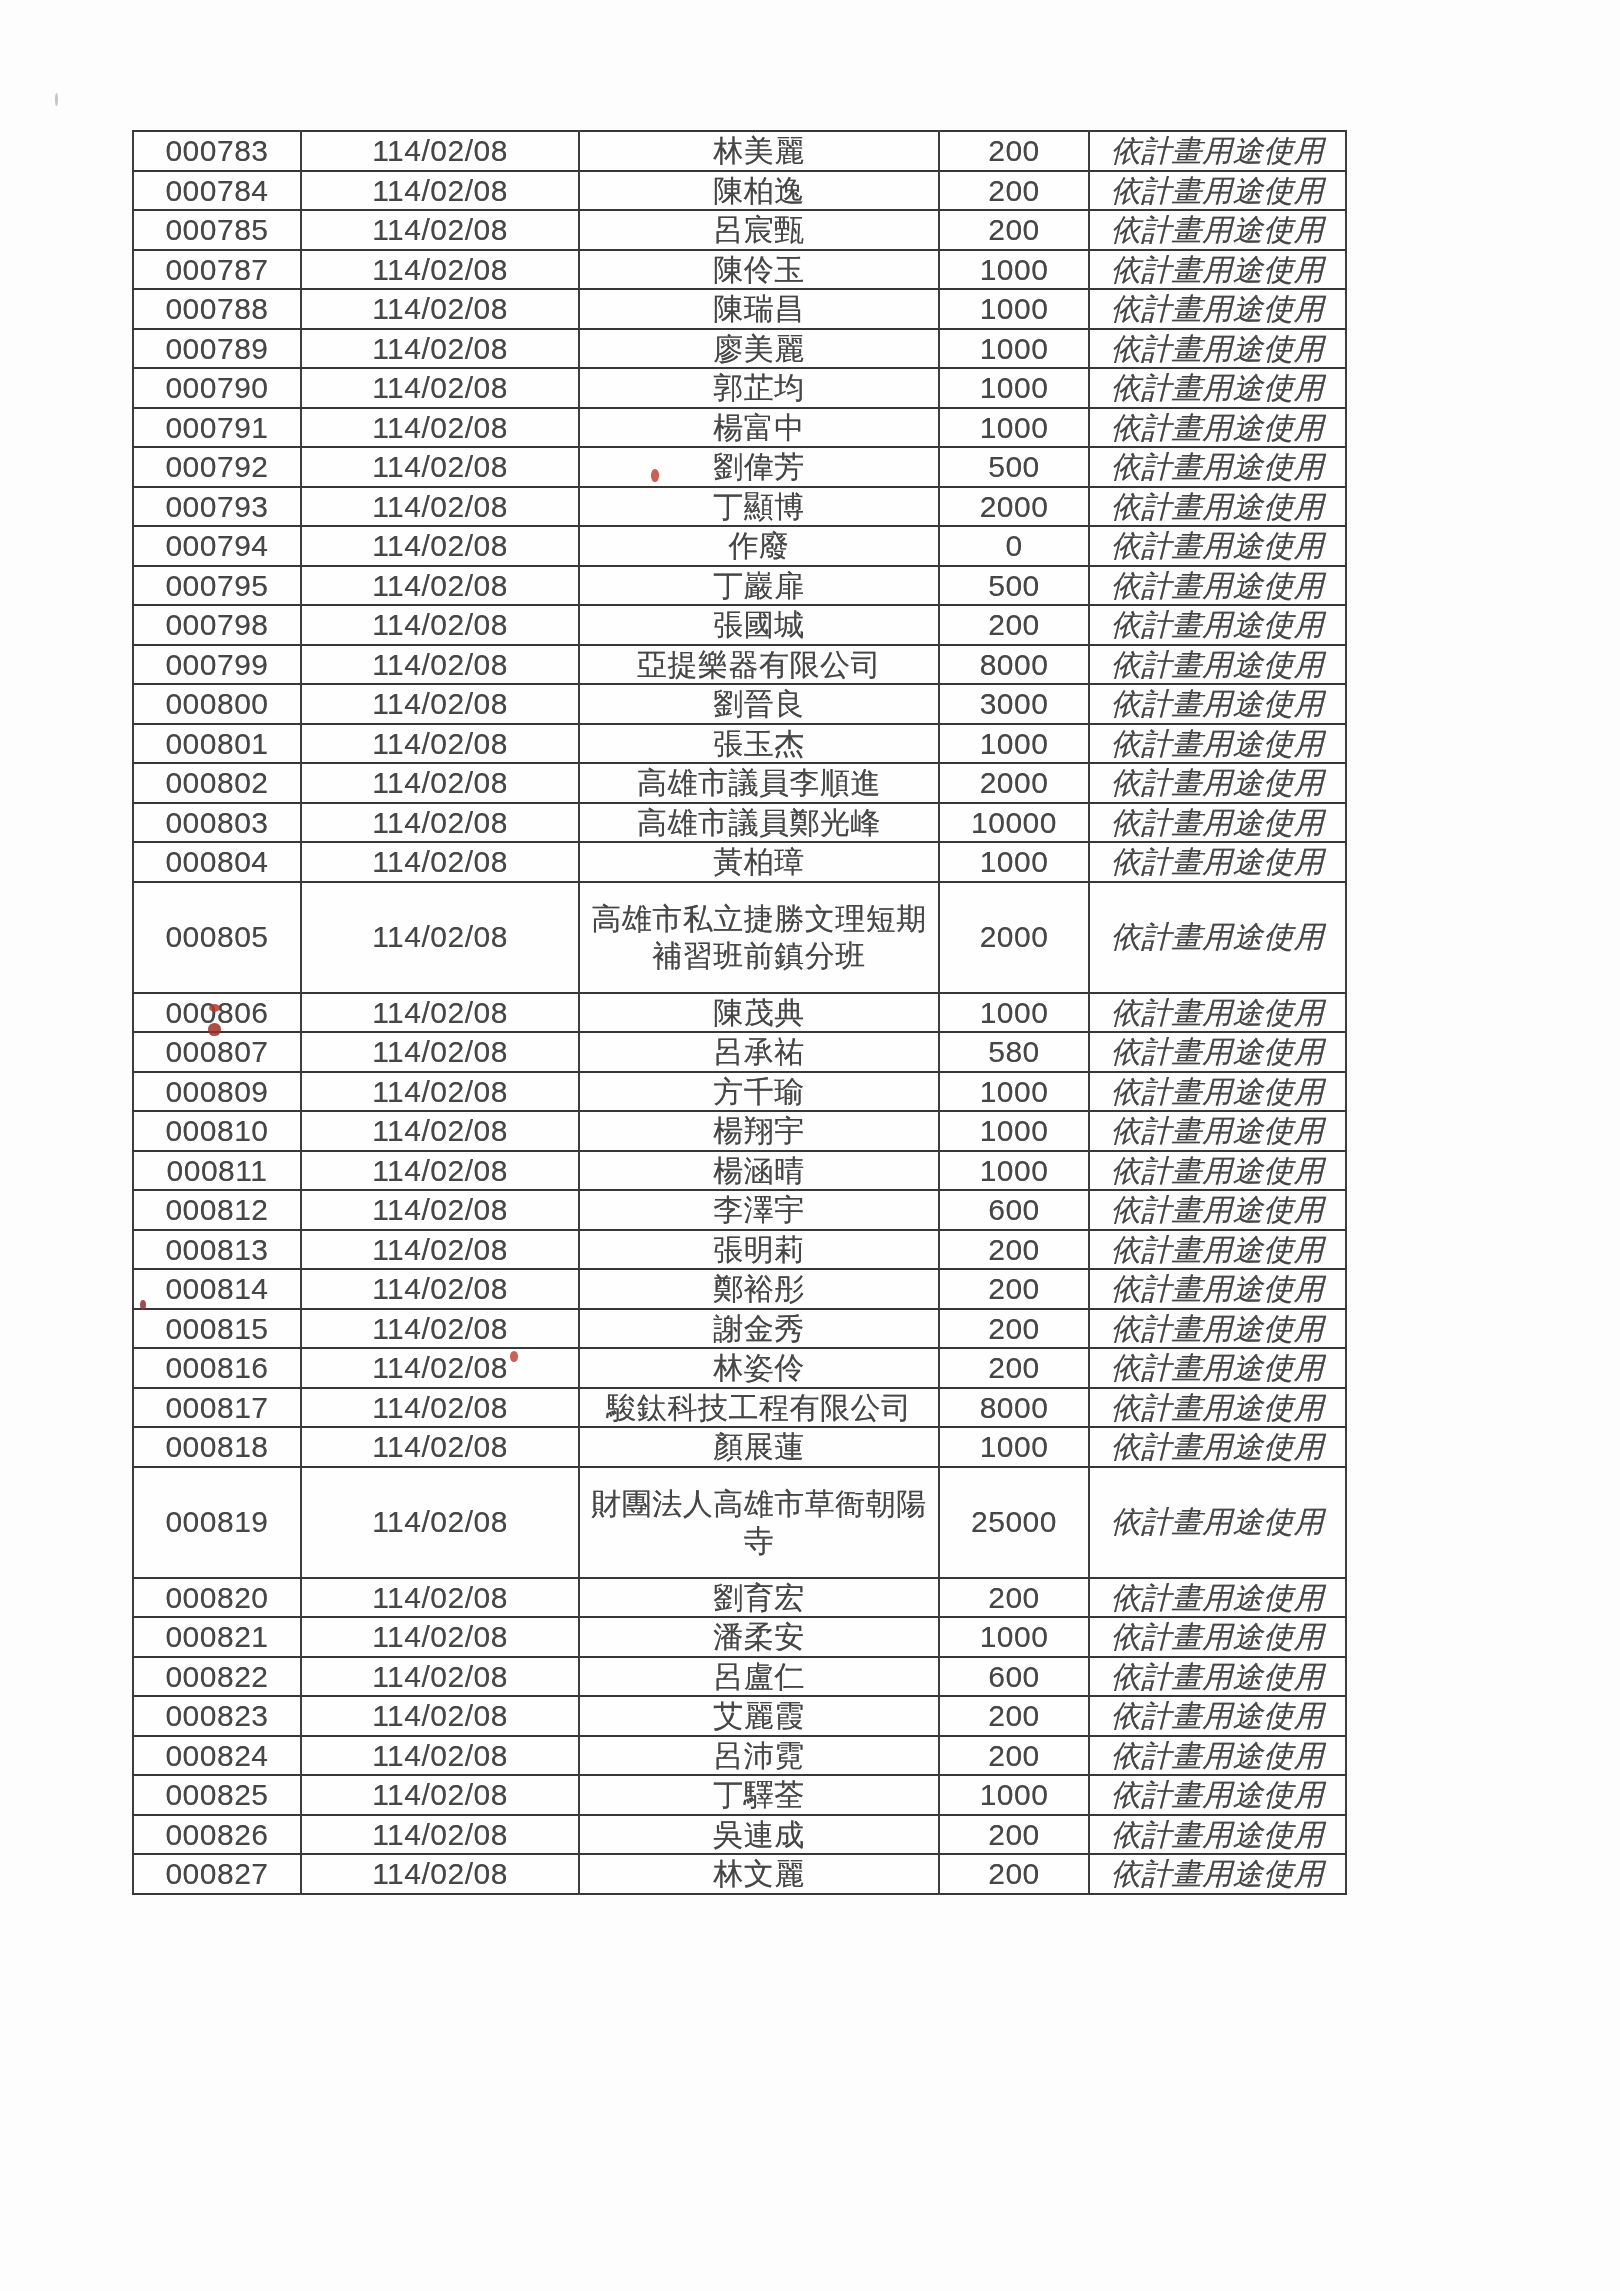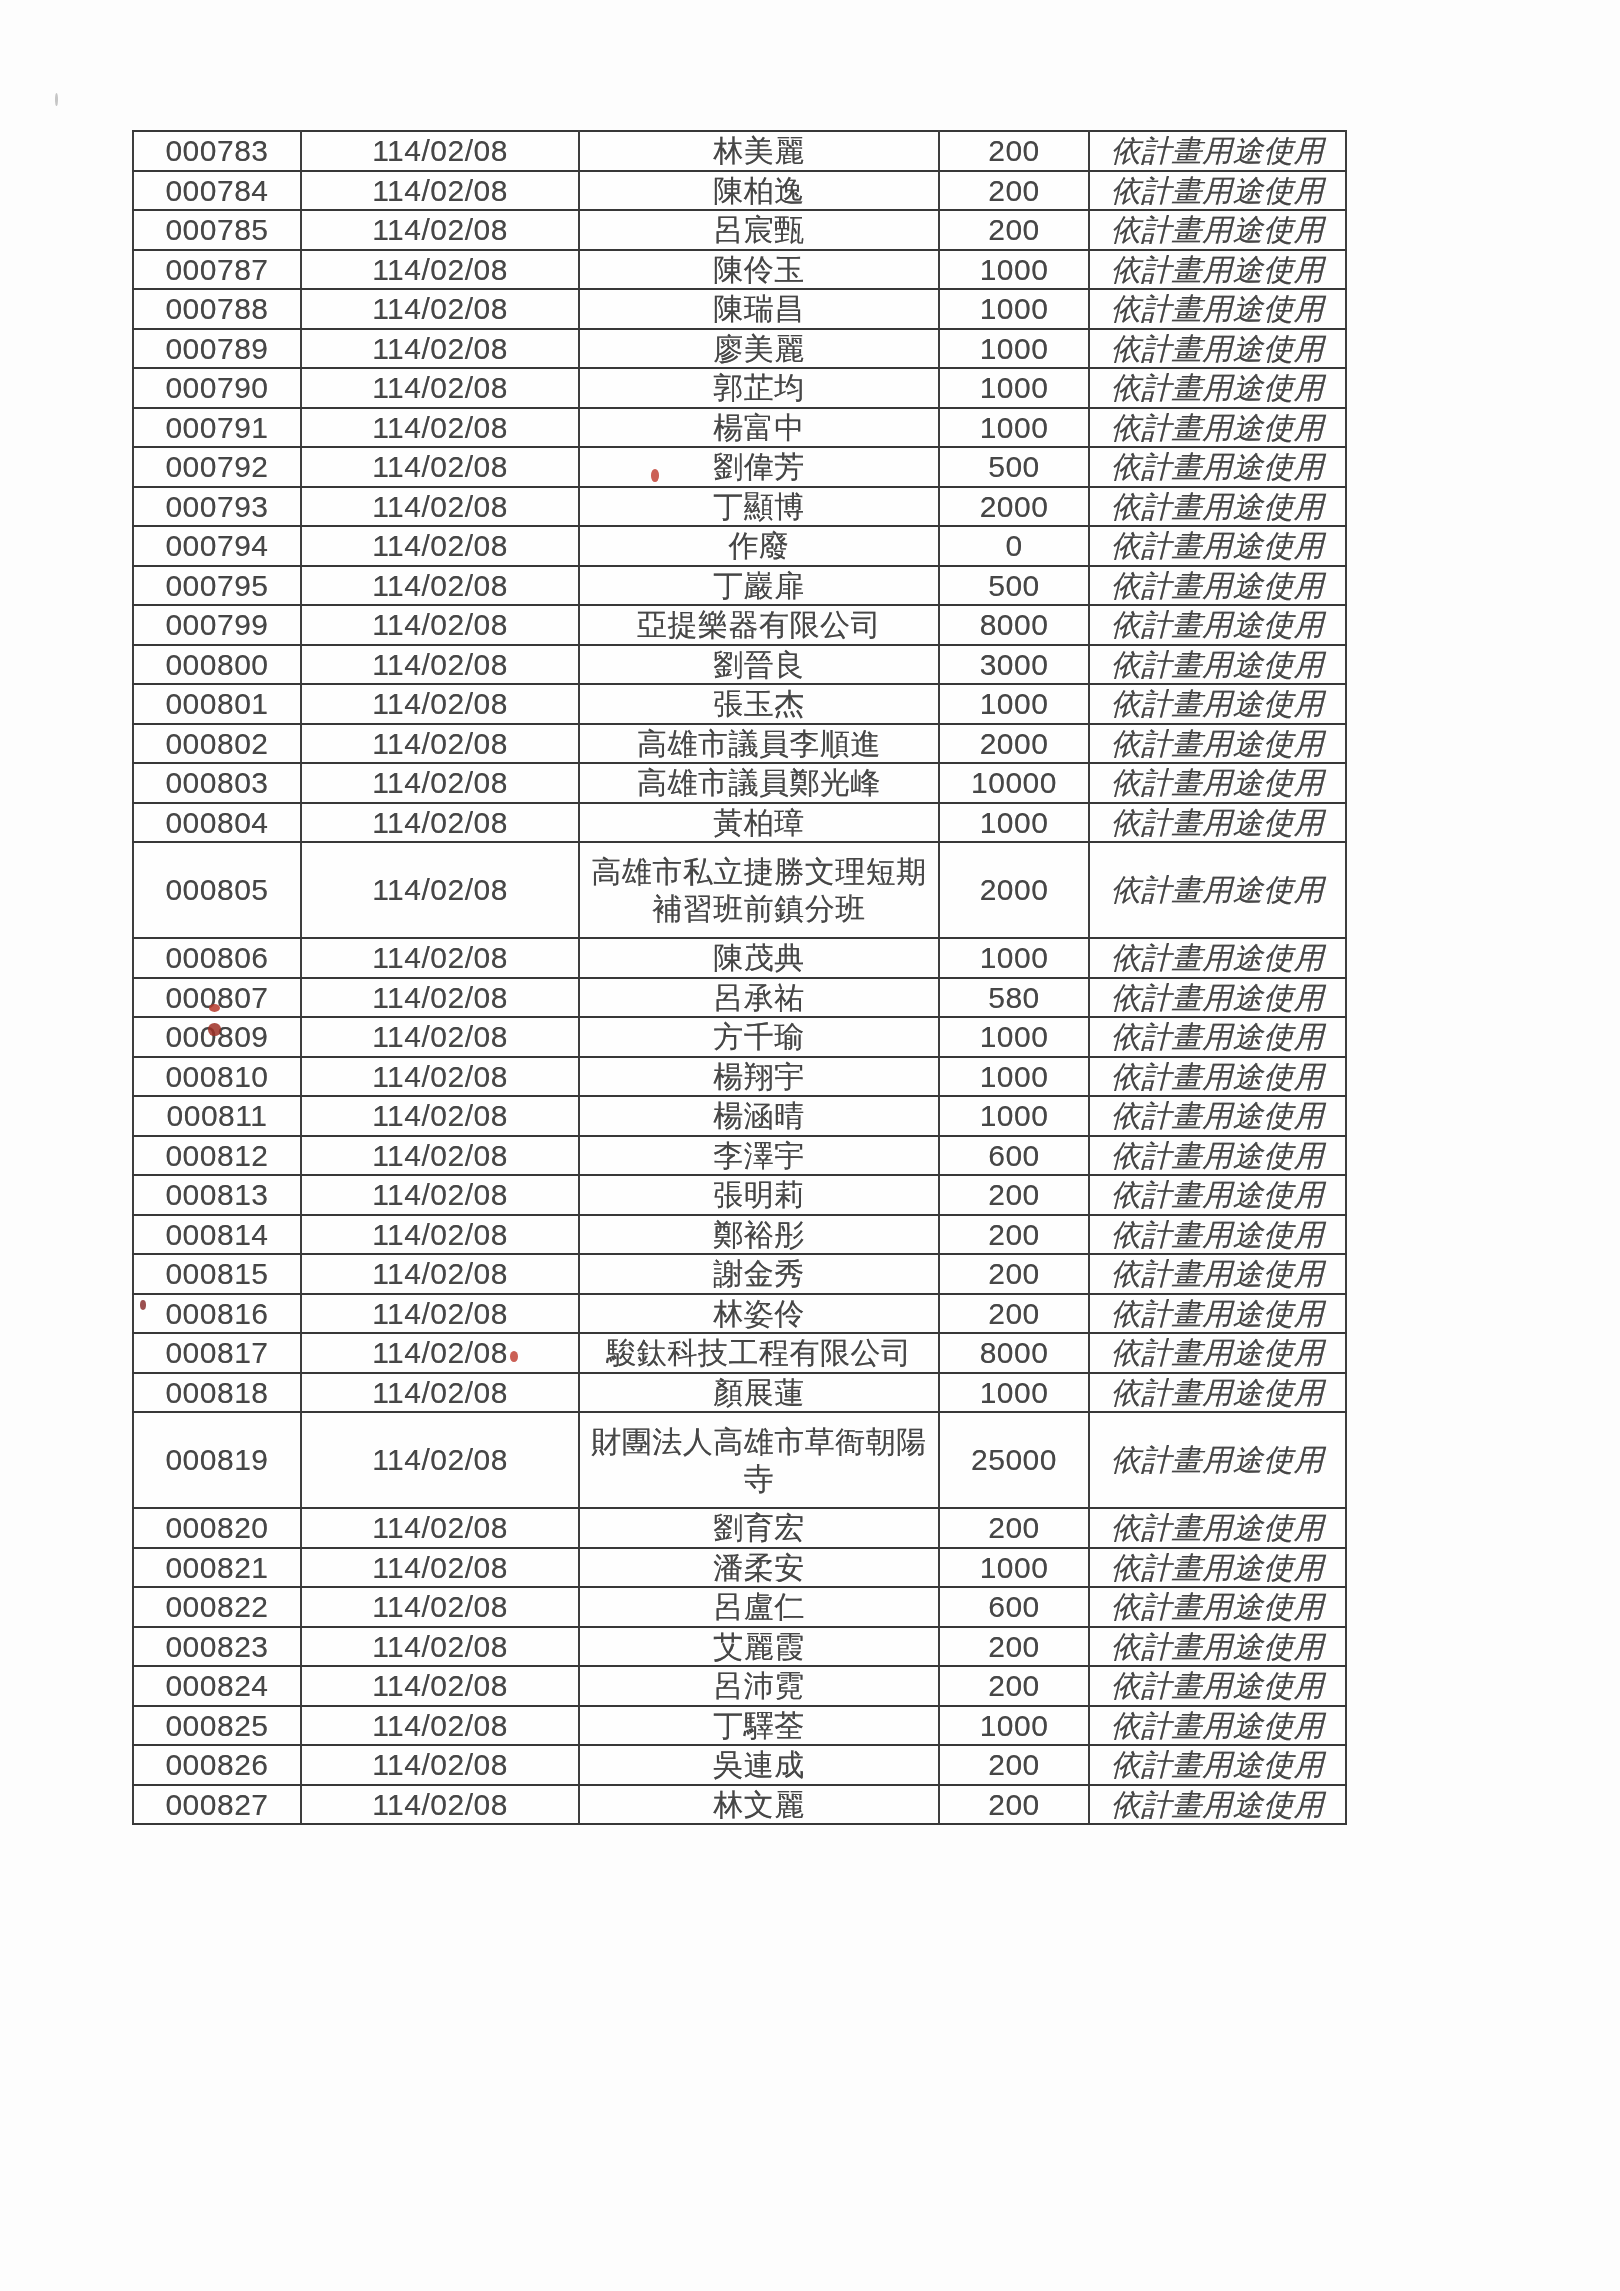--- a/index.html
+++ b/index.html
@@ -39,21 +39,21 @@
     font-size: 30px;
     font-weight: 400;
     padding: 0 5.9px;
     line-height: 1.25;
     overflow: hidden;
     letter-spacing: 0.5px;
     text-shadow: 0 0 0.6px rgba(70,70,70,0.55);
   }
   table.receipt { border: 2.9px solid #333333; }
   table.receipt tr { height: 36px; }
-  table.receipt tr.tall { height: 96px; }
+  table.receipt tr.tall { height: 111px; }
   td[data-name="serial-cell"],
   td[data-name="date-cell"],
   td[data-name="amount-cell"] {
     font-size: 31px;
     letter-spacing: 0.5px;
     font-stretch: condensed;
   }
   td[data-name="note-cell"] {
     font-size: 31px;
     letter-spacing: 1px;
@@ -161,20 +161,27 @@
           <td data-name="note-cell">依計畫用途使用</td>
         </tr>
         <tr data-name="table-row">
           <td data-name="serial-cell">000795</td>
           <td data-name="date-cell">114/02/08</td>
           <td data-name="name-cell">丁巖扉</td>
           <td data-name="amount-cell">500</td>
           <td data-name="note-cell">依計畫用途使用</td>
         </tr>
         <tr data-name="table-row">
+          <td data-name="serial-cell">000798</td>
+          <td data-name="date-cell">114/02/08</td>
+          <td data-name="name-cell">張國城</td>
+          <td data-name="amount-cell">200</td>
+          <td data-name="note-cell">依計畫用途使用</td>
+        </tr>
+        <tr data-name="table-row">
           <td data-name="serial-cell">000799</td>
           <td data-name="date-cell">114/02/08</td>
           <td data-name="name-cell">亞提樂器有限公司</td>
           <td data-name="amount-cell">8000</td>
           <td data-name="note-cell">依計畫用途使用</td>
         </tr>
         <tr data-name="table-row">
           <td data-name="serial-cell">000800</td>
           <td data-name="date-cell">114/02/08</td>
           <td data-name="name-cell">劉晉良</td>

